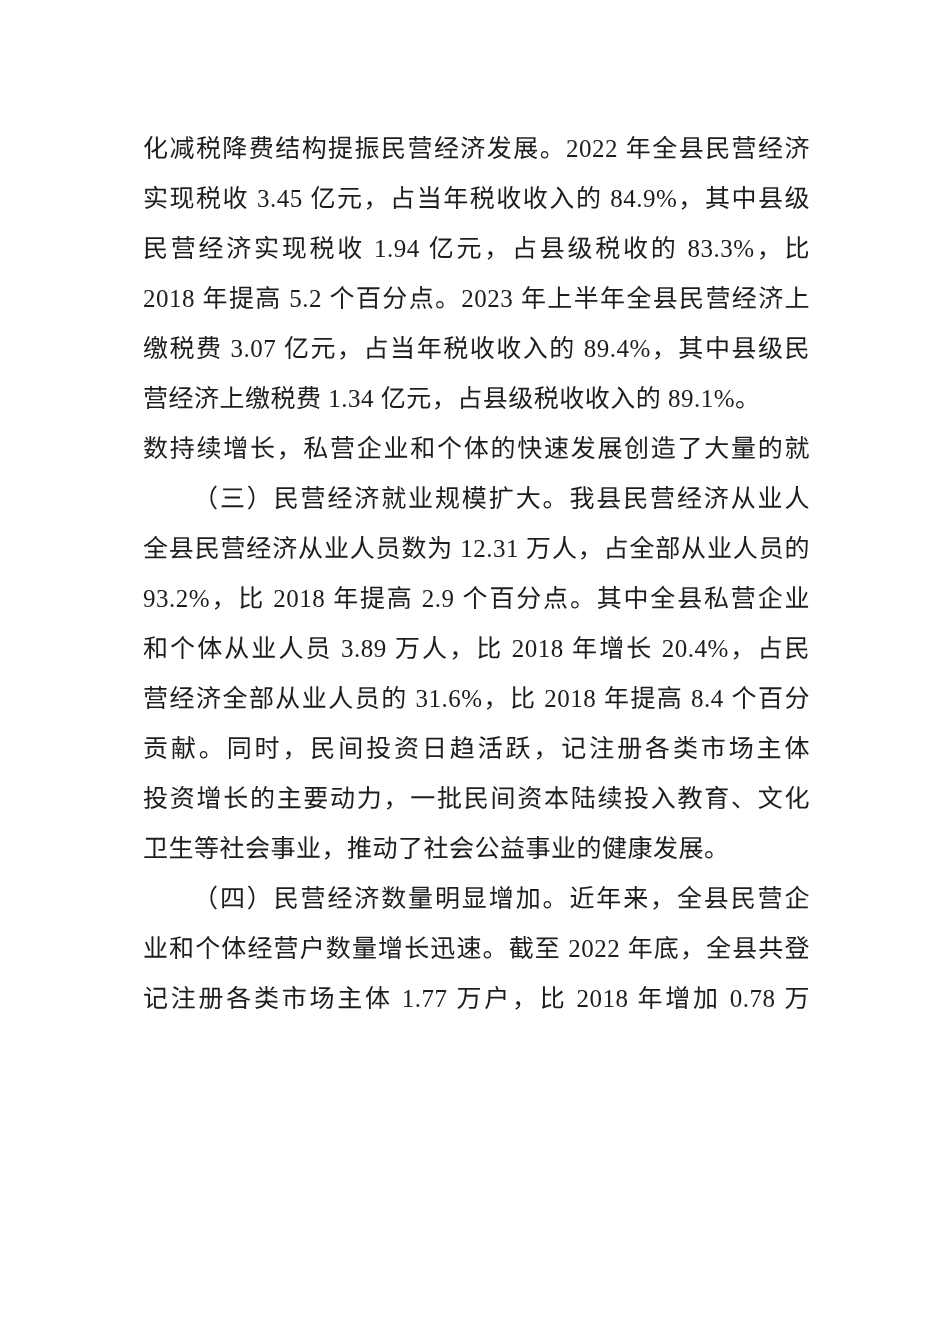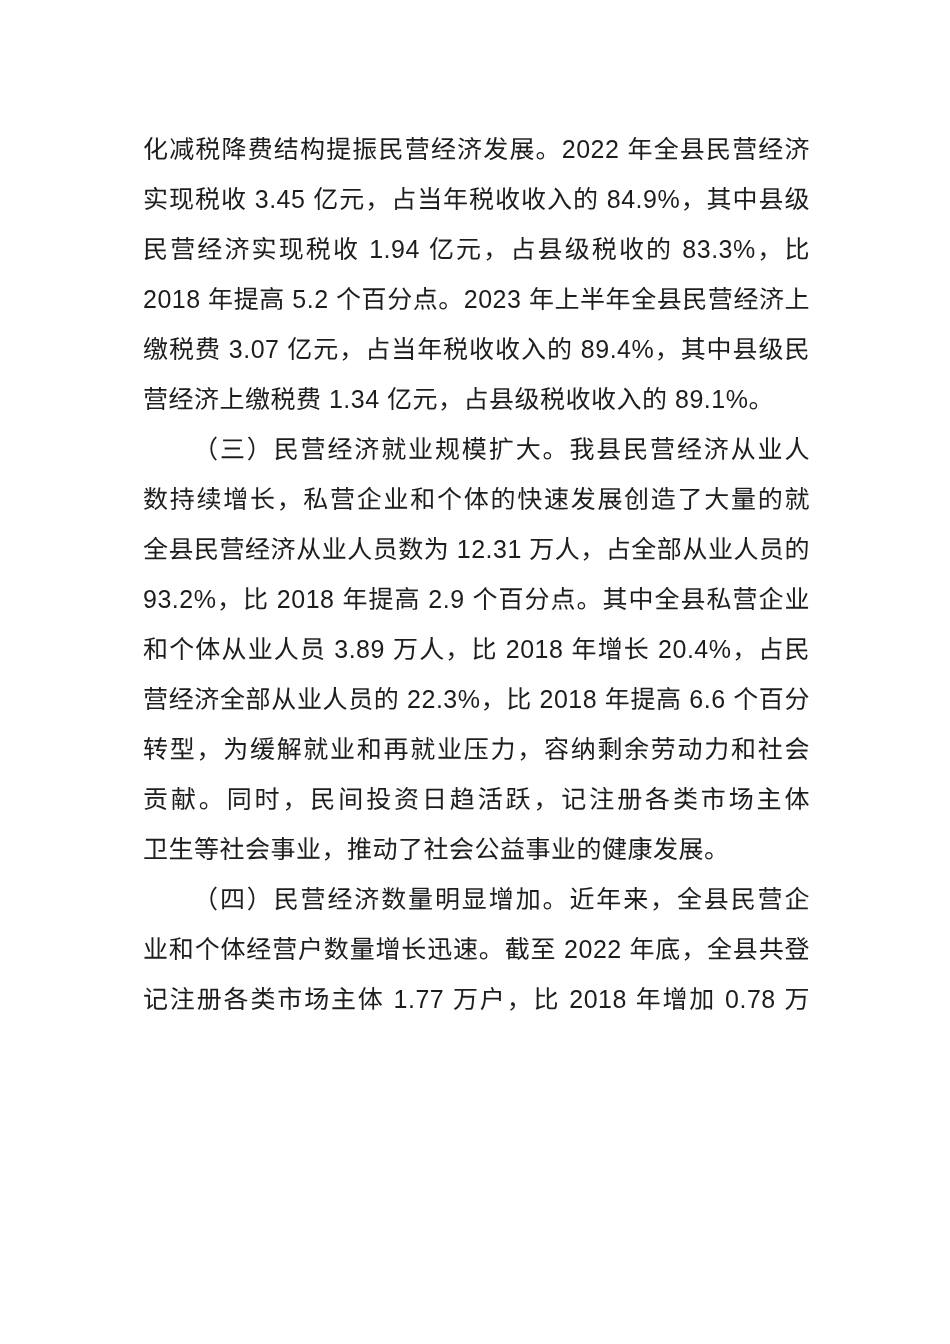--- a/index.html
+++ b/index.html
@@ -6,21 +6,21 @@
     margin: 0;
     padding: 0;
     background: #ffffff;
   }
   .page {
     position: relative;
     width: 950px;
     height: 1188px;
     background: #ffffff;
     overflow: hidden;
-    font-family: Liberation Sans, sans-serif;
+    font-family: Liberation Serif, serif;
     color: #1d1d1d;
   }
   .text-block {
     position: absolute;
     left: 143px;
     top: 124px;
     width: 667px;
   }
   .para {
     margin: 0;
@@ -53,28 +53,28 @@
     <div class="para">
       <div class="line">化减税降费结构提振民营经济发展。2022 年全县民营经济</div>
       <div class="line">实现税收 3.45 亿元，占当年税收收入的 84.9%，其中县级</div>
       <div class="line">民营经济实现税收 1.94 亿元，占县级税收的 83.3%，比</div>
       <div class="line">2018 年提高 5.2 个百分点。2023 年上半年全县民营经济上</div>
       <div class="line">缴税费 3.07 亿元，占当年税收收入的 89.4%，其中县级民</div>
       <div class="line para-end">营经济上缴税费 1.34 亿元，占县级税收收入的 89.1%。</div>
     </div>
 
     <div class="para">
+      <div class="line">数持续增长，私营企业和个体的快速发展创造了大量的就</div>
       <div class="line indent">（三）民营经济就业规模扩大。我县民营经济从业人</div>
-      <div class="line">数持续增长，私营企业和个体的快速发展创造了大量的就</div>
       <div class="line">全县民营经济从业人员数为 12.31 万人，占全部从业人员的</div>
       <div class="line">93.2%，比 2018 年提高 2.9 个百分点。其中全县私营企业</div>
       <div class="line">和个体从业人员 3.89 万人，比 2018 年增长 20.4%，占民</div>
-      <div class="line">营经济全部从业人员的 22.3%，比 2018 年提高 6.6 个百分</div>
-      <div class="line">转型，为缓解就业和再就业压力，容纳剩余劳动力和社会</div>
+      <div class="line">营经济全部从业人员的 31.6%，比 2018 年提高 8.4 个百分</div>
       <div class="line">贡献。同时，民间投资日趋活跃，记注册各类市场主体</div>
+      <div class="line">投资增长的主要动力，一批民间资本陆续投入教育、文化</div>
       <div class="line para-end">卫生等社会事业，推动了社会公益事业的健康发展。</div>
     </div>
 
     <div class="para">
       <div class="line indent">（四）民营经济数量明显增加。近年来，全县民营企</div>
       <div class="line">业和个体经营户数量增长迅速。截至 2022 年底，全县共登</div>
       <div class="line">记注册各类市场主体 1.77 万户，比 2018 年增加 0.78 万户，</div>
     </div>
 
   </div>

